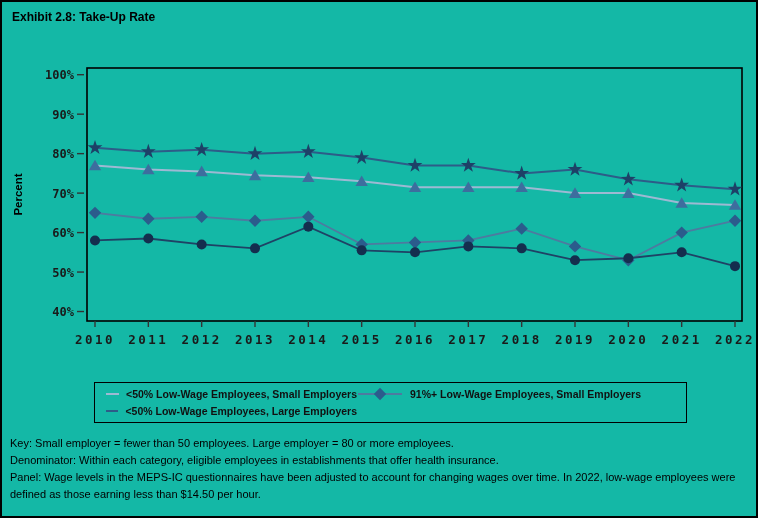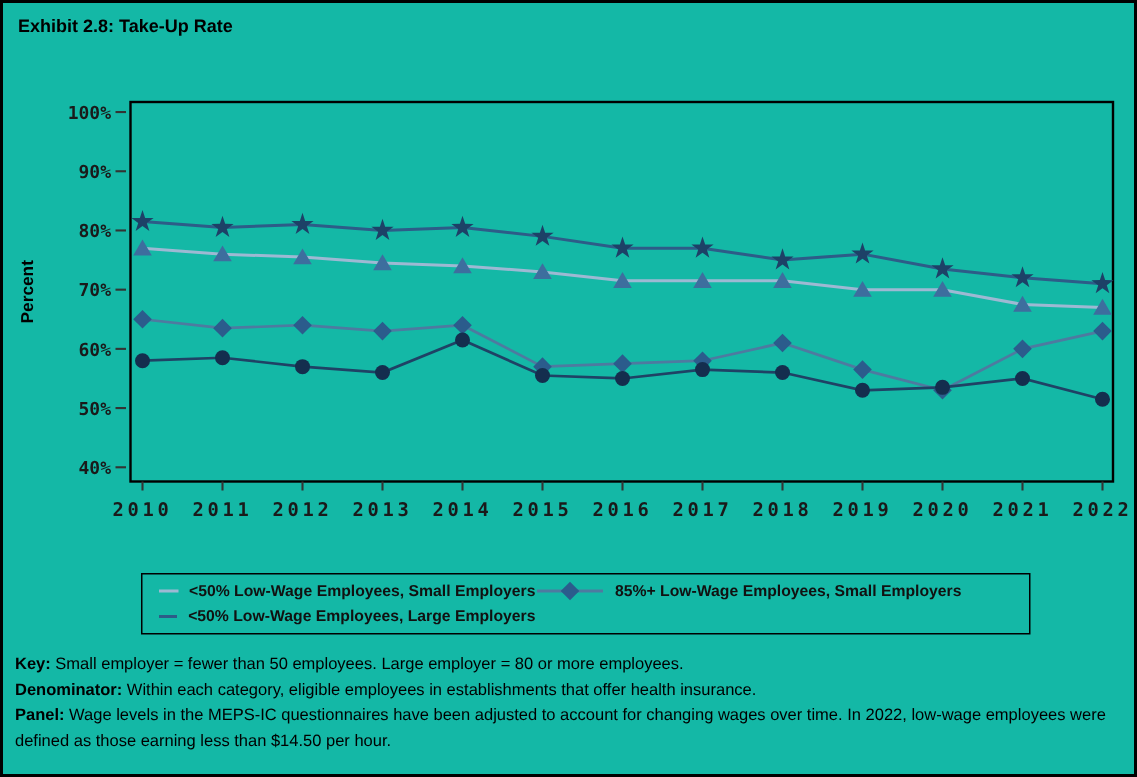--- a/index.html
+++ b/index.html
@@ -29,21 +29,21 @@
     border:1.5px solid #000;
     padding:3px 4px 3px 10px;
     display:grid;
     grid-template-columns:252px auto;
     row-gap:1px;
   }
   .legend-item{display:flex;align-items:center;gap:7px;height:16px;white-space:nowrap;}
   .legend-label{font-size:10.5px;font-weight:600;color:#111;}
   .footer{margin:12px 8px 0 8px;}
   .fn{margin:0;font-size:11px;line-height:17px;max-width:742px;}
-  .fn b{font-weight:bold;}
+  .fn b{font-weight:normal;}
 </style>
 </head>
 <body>
 
 <div class="page">
 
   <div class="header">
     <div class="title">Exhibit 2.8: Take-Up Rate</div>
   </div>
 
@@ -154,21 +154,21 @@
           <line x1="1" x2="45" y1="8" y2="8" stroke="#9db9d3" stroke-width="2"></line>
           <polygon points="23,2.2 16.8,12.8 29.2,12.8" fill="#3d6e9e"></polygon>
         </svg>
       <span class="legend-label">&lt;50% Low-Wage Employees, Small Employers</span>
     </div>
     <div class="legend-item">
       <svg class="lg" width="46" height="16">
           <line x1="1" x2="45" y1="8" y2="8" stroke="#4e7aa0" stroke-width="2"></line>
           <polygon points="23,1.7999999999999998 29.2,8 23,14.2 16.8,8" fill="#2b5c8c"></polygon>
         </svg>
-      <span class="legend-label">85%+ Low-Wage Employees, Small Employers</span>
+      <span class="legend-label">91%+ Low-Wage Employees, Small Employers</span>
     </div>
     <div class="legend-item">
       <svg class="lg" width="46" height="16">
           <line x1="1" x2="45" y1="8" y2="8" stroke="#2d5c88" stroke-width="2"></line>
           <polygon points="23.00,0.20 24.76,5.57 30.42,5.59 25.85,8.93 27.58,14.31 23.00,11.00 18.42,14.31 20.15,8.93 15.58,5.59 21.24,5.57" fill="#1d4167"></polygon>
         </svg>
       <span class="legend-label">&lt;50% Low-Wage Employees, Large Employers</span>
     </div>
   </div>
 

